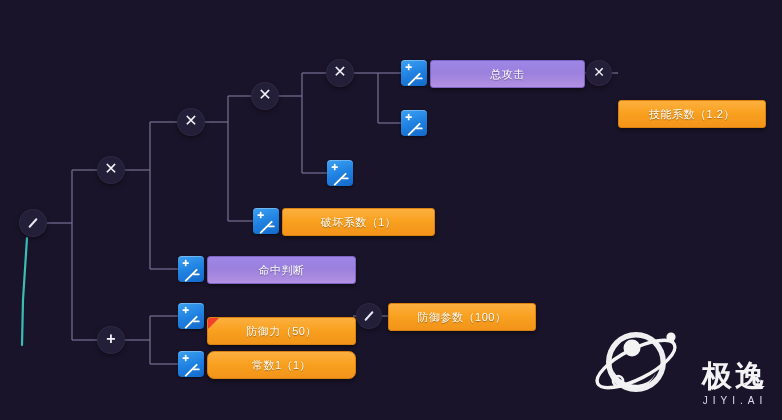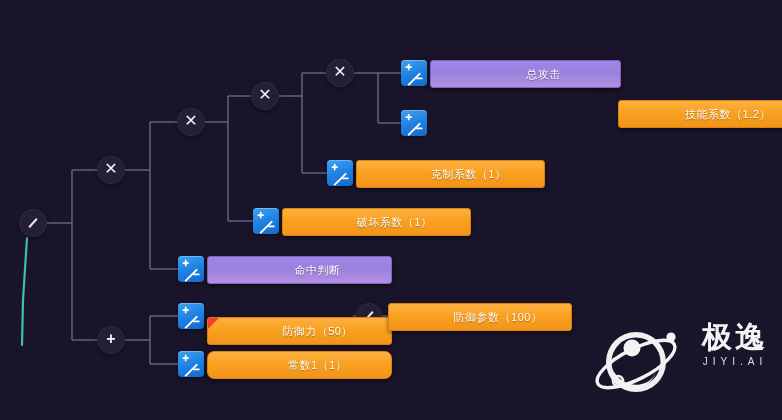--- a/index.html
+++ b/index.html
@@ -50,21 +50,20 @@
     height:26px;
     border-radius:3px;
     display:flex;align-items:center;justify-content:center;
     font-size:11px;letter-spacing:.5px;
     color:#ffffff;
     text-shadow:0 1px 1px rgba(0,0,0,.35);
     z-index:6;
     cursor:pointer;
     overflow:hidden;
     box-shadow:0 2px 4px rgba(0,0,0,.45);
-    padding-left:36px;
   }
   .pill.orange{
     background:linear-gradient(180deg,#fdb game,#f5a623);
     background:linear-gradient(180deg,#fcb040 0%,#f9a01f 48%,#f2941a 100%);
     border:1px solid #d9820f;
   }
   .pill.purple{
     background:linear-gradient(180deg,#9d87e6 0%,#9b80dd 45%,#b391e2 100%);
     border:1px solid #7e64c4;
   }
@@ -72,21 +71,21 @@
     position:absolute;left:0;top:0;
     width:0;height:0;
     border-top:11px solid #f2402c;
     border-right:11px solid transparent;
   }
   .pill .txt{position:relative;z-index:2;}
 
   
   .watermark{
     position:absolute;right:14px;bottom:14px;
-    display:flex;align-items:flex-start;gap:12px;
+    display:flex;align-items:flex-end;gap:12px;
     opacity:.95;pointer-events:none;
   }
   .wm-text{display:flex;flex-direction:column;align-items:center;line-height:1;}
   .wm-cn{
     color:#ffffff;font-size:30px;font-weight:700;letter-spacing:3px;
     font-family:"DejaVu Sans","Liberation Sans",sans-serif;
   }
   .wm-en{
     color:#e7e5f2;font-size:10px;letter-spacing:5px;margin-top:5px;
   }
@@ -250,23 +249,20 @@
 
   <div class="pill purple" style="left:430px;top:60px;width:153px;">
     <span class="txt">总攻击</span>
   </div>
 
 
   <div class="pill orange" style="left:618px;top:60px;width:146px;margin-top:40px;">
     <span class="txt">技能系数（1.2）</span>
   </div>
 
-  <div class="pill orange" style="left:356px;top:160px;width:151px;">
-    <span class="txt">克制系数（1）</span>
-  </div>
 
   <div class="pill orange" style="left:282px;top:208px;width:151px;">
     <span class="txt">破坏系数（1）</span>
   </div>
 
   <div class="pill purple" style="left:207px;top:256px;width:147px;">
     <span class="txt">命中判断</span>
   </div>
 
   <div class="pill orange" style="left:207px;top:317px;width:147px;">

